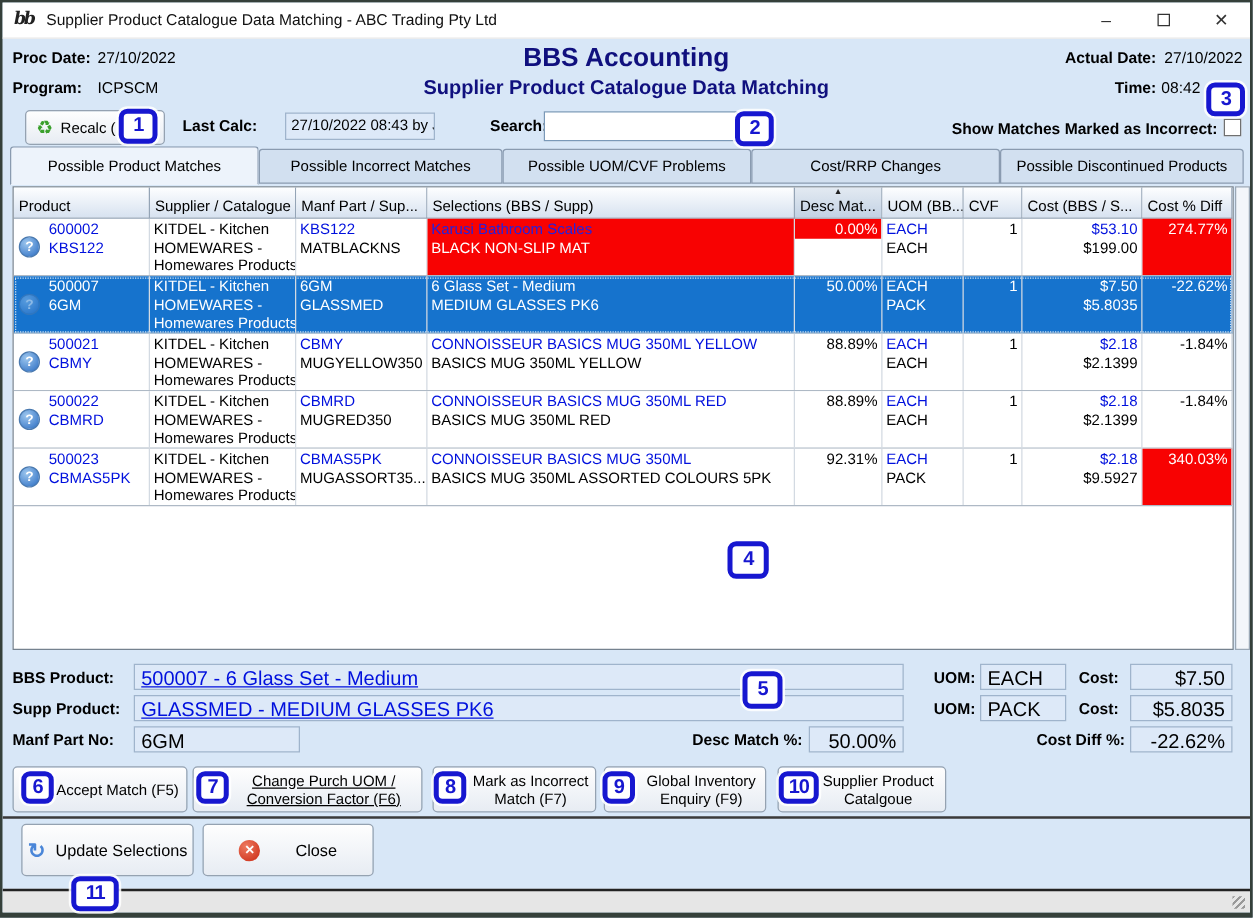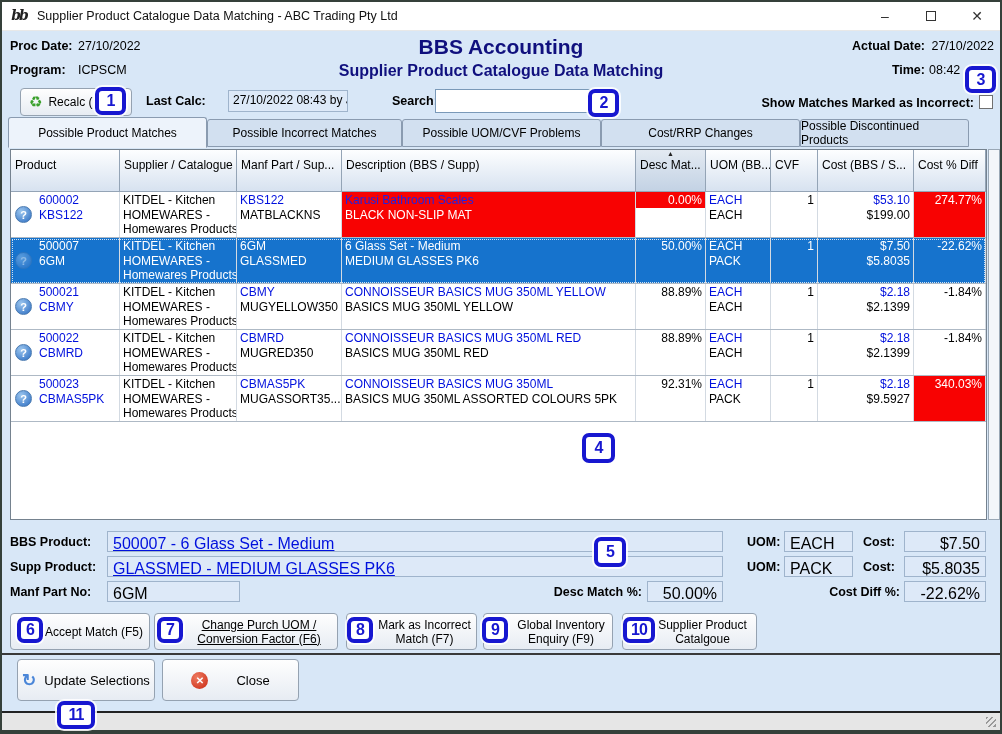--- a/index.html
+++ b/index.html
@@ -43,21 +43,21 @@
   .tab { position:absolute; top:117px; height:28px; background:#d2e0f0;
     border:1px solid #8a9bb0; border-radius:3px 3px 0 0; font-size:12px; color:#000;
     display:flex; align-items:center; justify-content:center; z-index:1; }
   .tab.active { top:115px; height:31px; background:#edf3fb; z-index:2;
     border-bottom-color:#edf3fb; font-weight:normal; }
   
   .tablewrap { position:absolute; left:8px; top:147px; width:977px; height:371px;
     background:#fff; border:1px solid #75828f; overflow:hidden; }
   .thead, .trow { display:grid; grid-template-columns:109px 117px 105px 294px 70px 65px 47px 96px 72px; }
   .hcell { position:relative; background:linear-gradient(#fdfeff,#d7e2f0);
-    border-right:1px solid #94a4b6; border-bottom:1px solid #94a4b6; height:42px;
+    border-right:1px solid #94a4b6; border-bottom:1px solid #94a4b6; height:25px;
     font-size:12px; color:#000; padding:8px 3px 0 4px; white-space:nowrap; overflow:hidden; }
   .hcell.sorted { background:linear-gradient(#e3eaf2,#c3d2e4); }
   .sortarrow { position:absolute; top:0px; left:45%; font-size:7px; color:#222; }
   .trow { height:46px; border-bottom:1px solid #aeb9c5; background:#fff; }
   .trow.selected { background:#1673cd; outline:1px dotted #cfe2f4; outline-offset:-2px; }
   .cell { position:relative; border-right:1px solid #d3dae2; padding:1px 3px;
     font-size:12px; line-height:14.6px; color:#000; overflow:hidden; white-space:nowrap; }
   .cell.c0 { padding-left:28px; }
   .qicon { position:absolute; left:4px; top:14px; width:17px; height:17px; border-radius:50%;
     background:radial-gradient(circle at 35% 30%, #9cc6ee, #2a6cc2); color:#fff;
@@ -139,29 +139,29 @@
   <span class="lbl" style="left:390px; top:92px;">Search:</span>
   <input class="search" type="text" value="" style="">
   <span class="lbl" style="left:700px; top:94px; width:272px; text-align:right;">Show Matches Marked as Incorrect:</span>
   <span class="chk"></span>
 
   <div id="tabs">
       <div class="tab active" style="left: 6px; width: 199px;">Possible Product Matches</div>
       <div class="tab" style="left: 205px; width: 195px;">Possible Incorrect Matches</div>
       <div class="tab" style="left: 400px; width: 199px;">Possible UOM/CVF Problems</div>
       <div class="tab" style="left: 599px; width: 199px;">Cost/RRP Changes</div>
-      <div class="tab" style="left: 798px; width: 169px;">Possible Discontinued Products</div>
+      <div class="tab" style="left: 798px; width: 195px;">Possible Discontinued Products</div>
     </div>
 
   <div class="tablewrap">
     <div class="thead" id="thead">
         <div class="hcell"><span>Product</span></div>
         <div class="hcell"><span>Supplier / Catalogue</span></div>
         <div class="hcell"><span>Manf Part / Sup...</span></div>
-        <div class="hcell"><span>Description (BBS / Supp)</span></div>
+        <div class="hcell"><span>Selections (BBS / Supp)</span></div>
         <div class="hcell sorted"><span>Desc Mat...</span><span class="sortarrow">▲</span></div>
         <div class="hcell"><span>UOM (BB...</span></div>
         <div class="hcell"><span>CVF</span></div>
         <div class="hcell"><span>Cost (BBS / S...</span></div>
         <div class="hcell"><span>Cost % Diff</span></div>
       </div>
     <div id="tbody">
         <div class="trow">
           <div class="cell c0">
             <span class="qicon">?</span>

